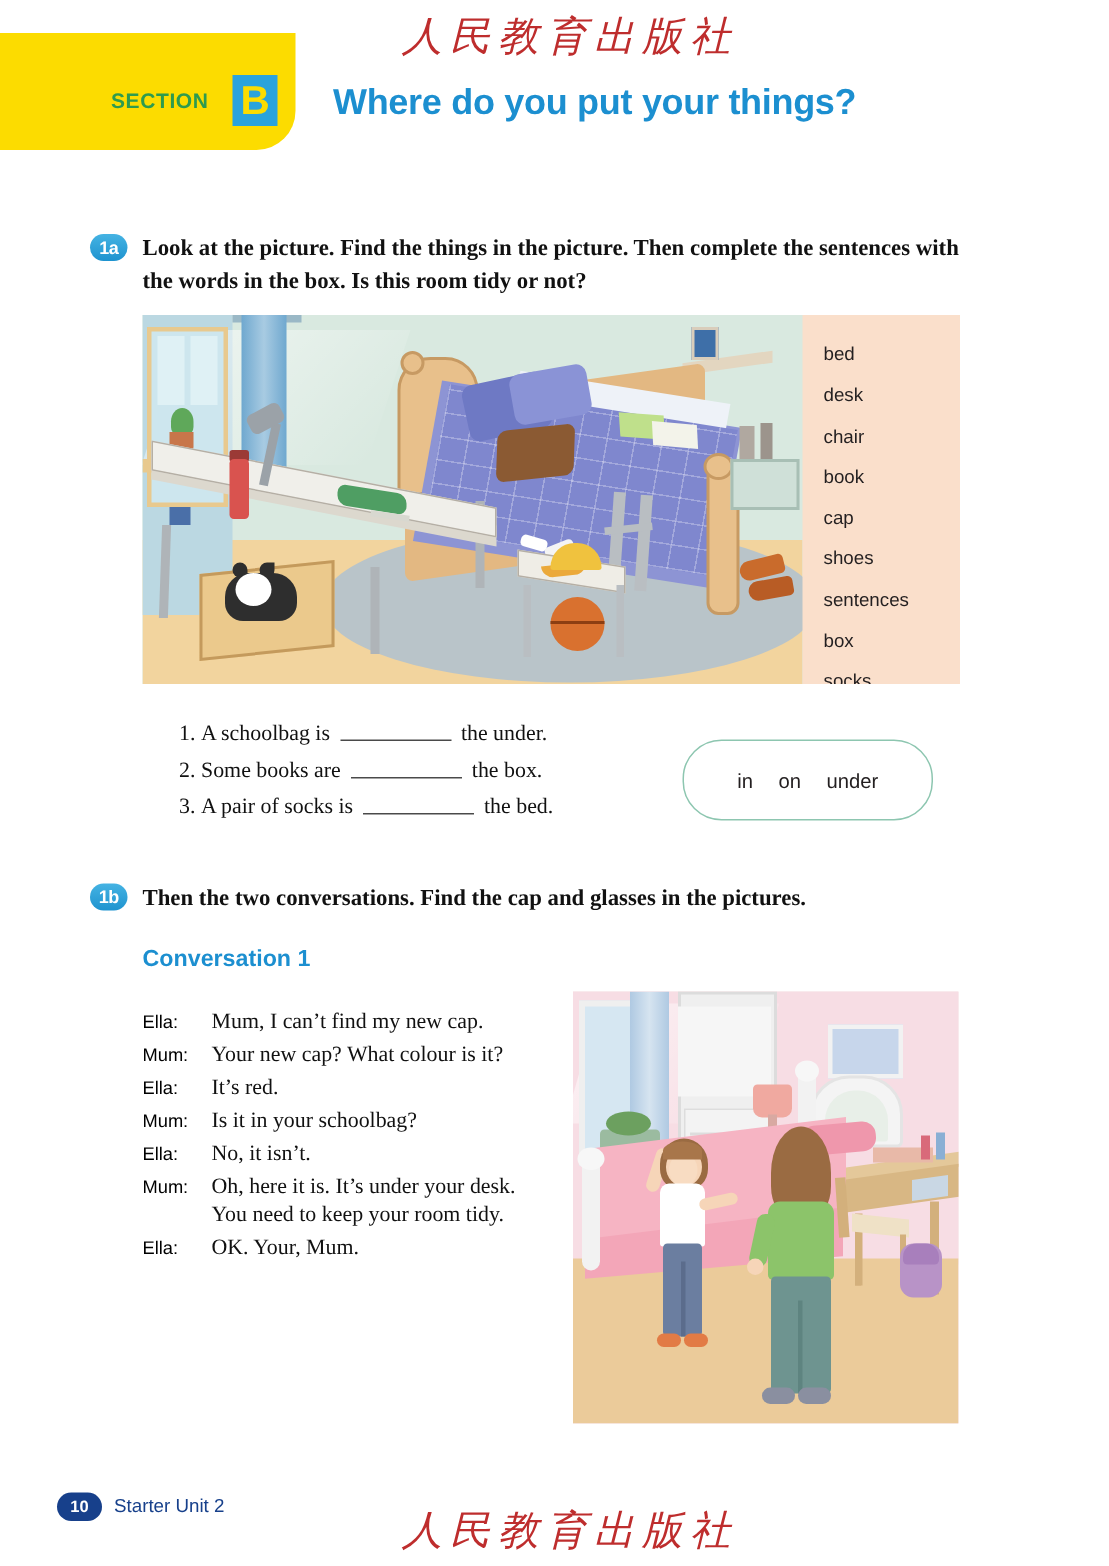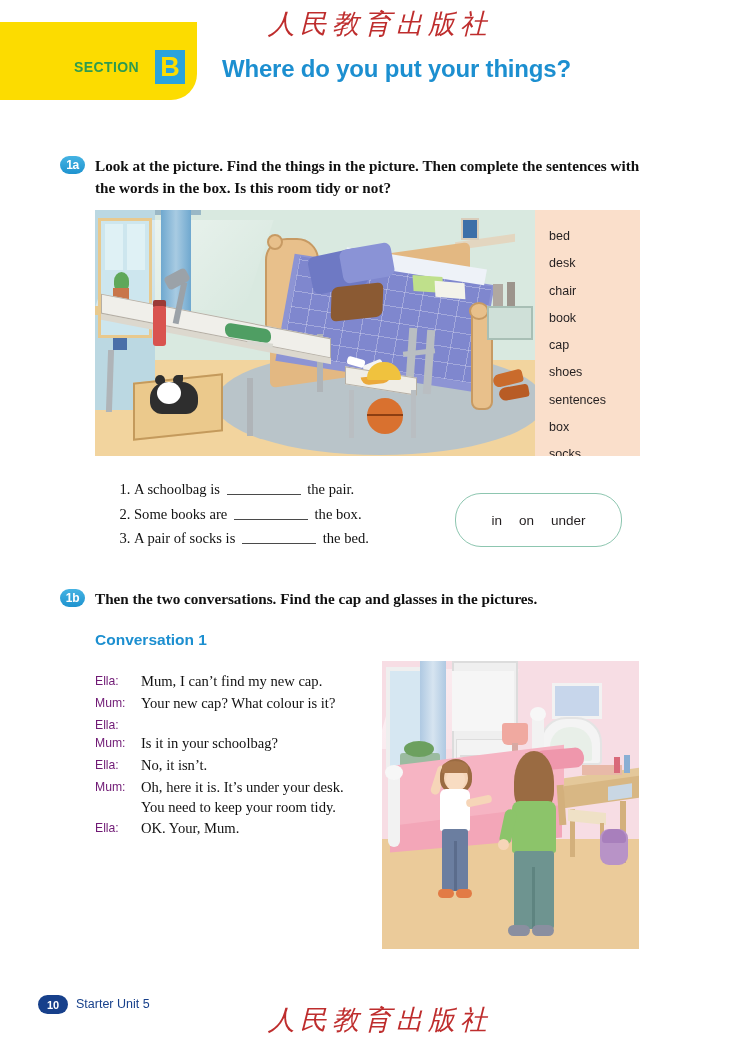--- a/index.html
+++ b/index.html
@@ -324,21 +324,21 @@
   }
   .dline {
     display: flex;
     margin-bottom: 2.5px;
   }
   .dspeaker {
     width: 46px;
     flex: 0 0 46px;
     font-family: "Liberation Sans", sans-serif;
     font-size: 12.2px;
-    color: #701a75;
+    color: #000000;
     padding-top: 2px;
   }
   .dtext {
     flex: 1;
     font-family: "Liberation Serif", serif;
     font-size: 14.6px;
     color: #111111;
     line-height: 1.33;
   }
 
@@ -538,21 +538,21 @@
       <li>socks</li>
     </ul>
   </div>
 </div>
 
 <div class="sentences">
   <ol>
     <li>
       <span>A schoolbag is</span>
       <span class="blank"></span>
-      <span>the pair.</span>
+      <span>the under.</span>
     </li>
     <li>
       <span>Some books are</span>
       <span class="blank"></span>
       <span>the box.</span>
     </li>
     <li>
       <span>A pair of socks is</span>
       <span class="blank"></span>
       <span>the bed.</span>
@@ -575,20 +575,21 @@
   <div class="dline">
     <div class="dspeaker">Ella:</div>
     <div class="dtext">Mum, I can’t find my new cap.</div>
   </div>
   <div class="dline">
     <div class="dspeaker">Mum:</div>
     <div class="dtext">Your new cap? What colour is it?</div>
   </div>
   <div class="dline">
     <div class="dspeaker">Ella:</div>
+    <div class="dtext">It’s red.</div>
   </div>
   <div class="dline">
     <div class="dspeaker">Mum:</div>
     <div class="dtext">Is it in your schoolbag?</div>
   </div>
   <div class="dline">
     <div class="dspeaker">Ella:</div>
     <div class="dtext">No, it isn’t.</div>
   </div>
   <div class="dline">
@@ -660,14 +661,14 @@
   <div class="pw g2-body"></div>
   <div class="pw g2-arm"></div>
   <div class="pw g2-hand"></div>
   <div class="pw g2-legs"></div>
   <div class="pw g2-leg-split"></div>
   <div class="pw g2-shoe1"></div>
   <div class="pw g2-shoe2"></div>
 </div>
 
 <div class="page-badge">10</div>
-<div class="footer-text">Starter Unit 5</div>
+<div class="footer-text">Starter Unit 2</div>
 <div class="watermark bottom">人民教育出版社</div>
 
 </body></html>

